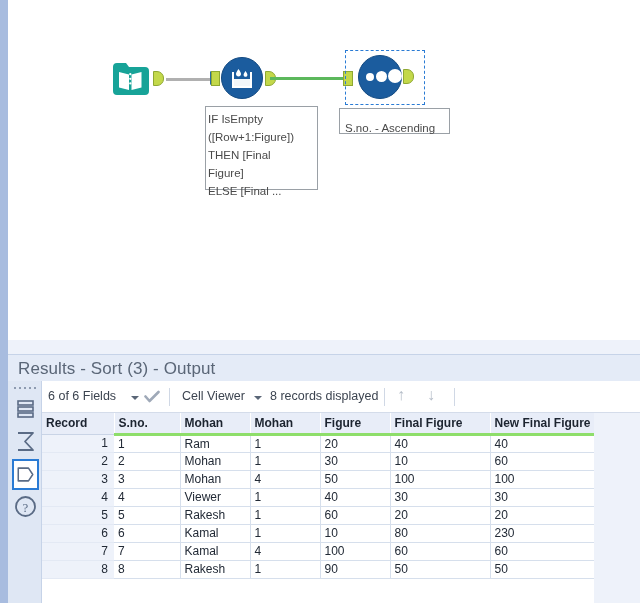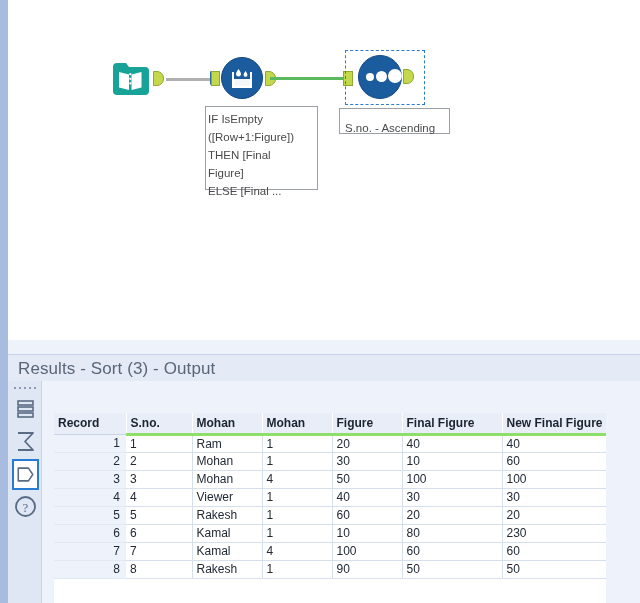--- a/index.html
+++ b/index.html
@@ -203,21 +203,21 @@
   .tb-sep {
     position: absolute;
     top: 7px;
     width: 1px; height: 18px;
     background: #d0d8e5;
   }
 
   
   #table-area {
     position: absolute;
-    left: 54px; top: 73px;
+    left: 42px; top: 73px;
     width: 552px; height: 190px;
     background: #ffffff;
     overflow: hidden;
   }
   table.grid {
     border-collapse: collapse;
     table-layout: fixed;
     width: 570px;
     font-size: 12px;
   }
@@ -358,20 +358,42 @@
     </div>
 
     <div class="rail-btn" style="top:110px;">
       <svg viewBox="0 0 27 31" style="width:27px;height:31px;">
         <circle cx="13.5" cy="15.5" r="9.5" fill="none" stroke="#5a6b85" stroke-width="1.8"></circle>
         <text x="13.5" y="20.5" text-anchor="middle" font-size="13" font-family="Liberation Serif, serif" fill="#5a6b85">?</text>
       </svg>
     </div>
   </div>
 
+  <div id="results-toolbar">
+    <span class="tb-item" style="left:6px;">6 of 6 Fields</span>
+    <span class="tb-caret" style="left:89px;"></span>
+
+    <svg style="position:absolute;left:102px;top:9px;width:16px;height:14px;" viewBox="0 0 16 14">
+      <path d="M1.5 6.5 L5.5 11 L14.5 2" fill="none" stroke="#9fa9b8" stroke-width="2.6" stroke-linecap="round" stroke-linejoin="round"></path>
+    </svg>
+
+    <span class="tb-sep" style="left:127px;"></span>
+
+    <span class="tb-item" style="left:140px;">Cell Viewer</span>
+    <span class="tb-caret" style="left:212px;"></span>
+
+    <span class="tb-item" style="left:228px;">8 records displayed</span>
+
+    <span class="tb-sep" style="left:342px;"></span>
+
+    <span class="tb-item" style="left:355px; top:5px; font-size:16px; color:#b6bec9;">↑</span>
+    <span class="tb-item" style="left:385px; top:5px; font-size:16px; color:#b6bec9;">↓</span>
+
+    <span class="tb-sep" style="left:412px;"></span>
+  </div>
 
   <div id="table-area">
     <table class="grid">
       <colgroup>
         <col class="c-record">
           <col class="c-sno">
           <col class="c-name">
           <col class="c-type">
         <col class="c-figure">
           <col class="c-final">

